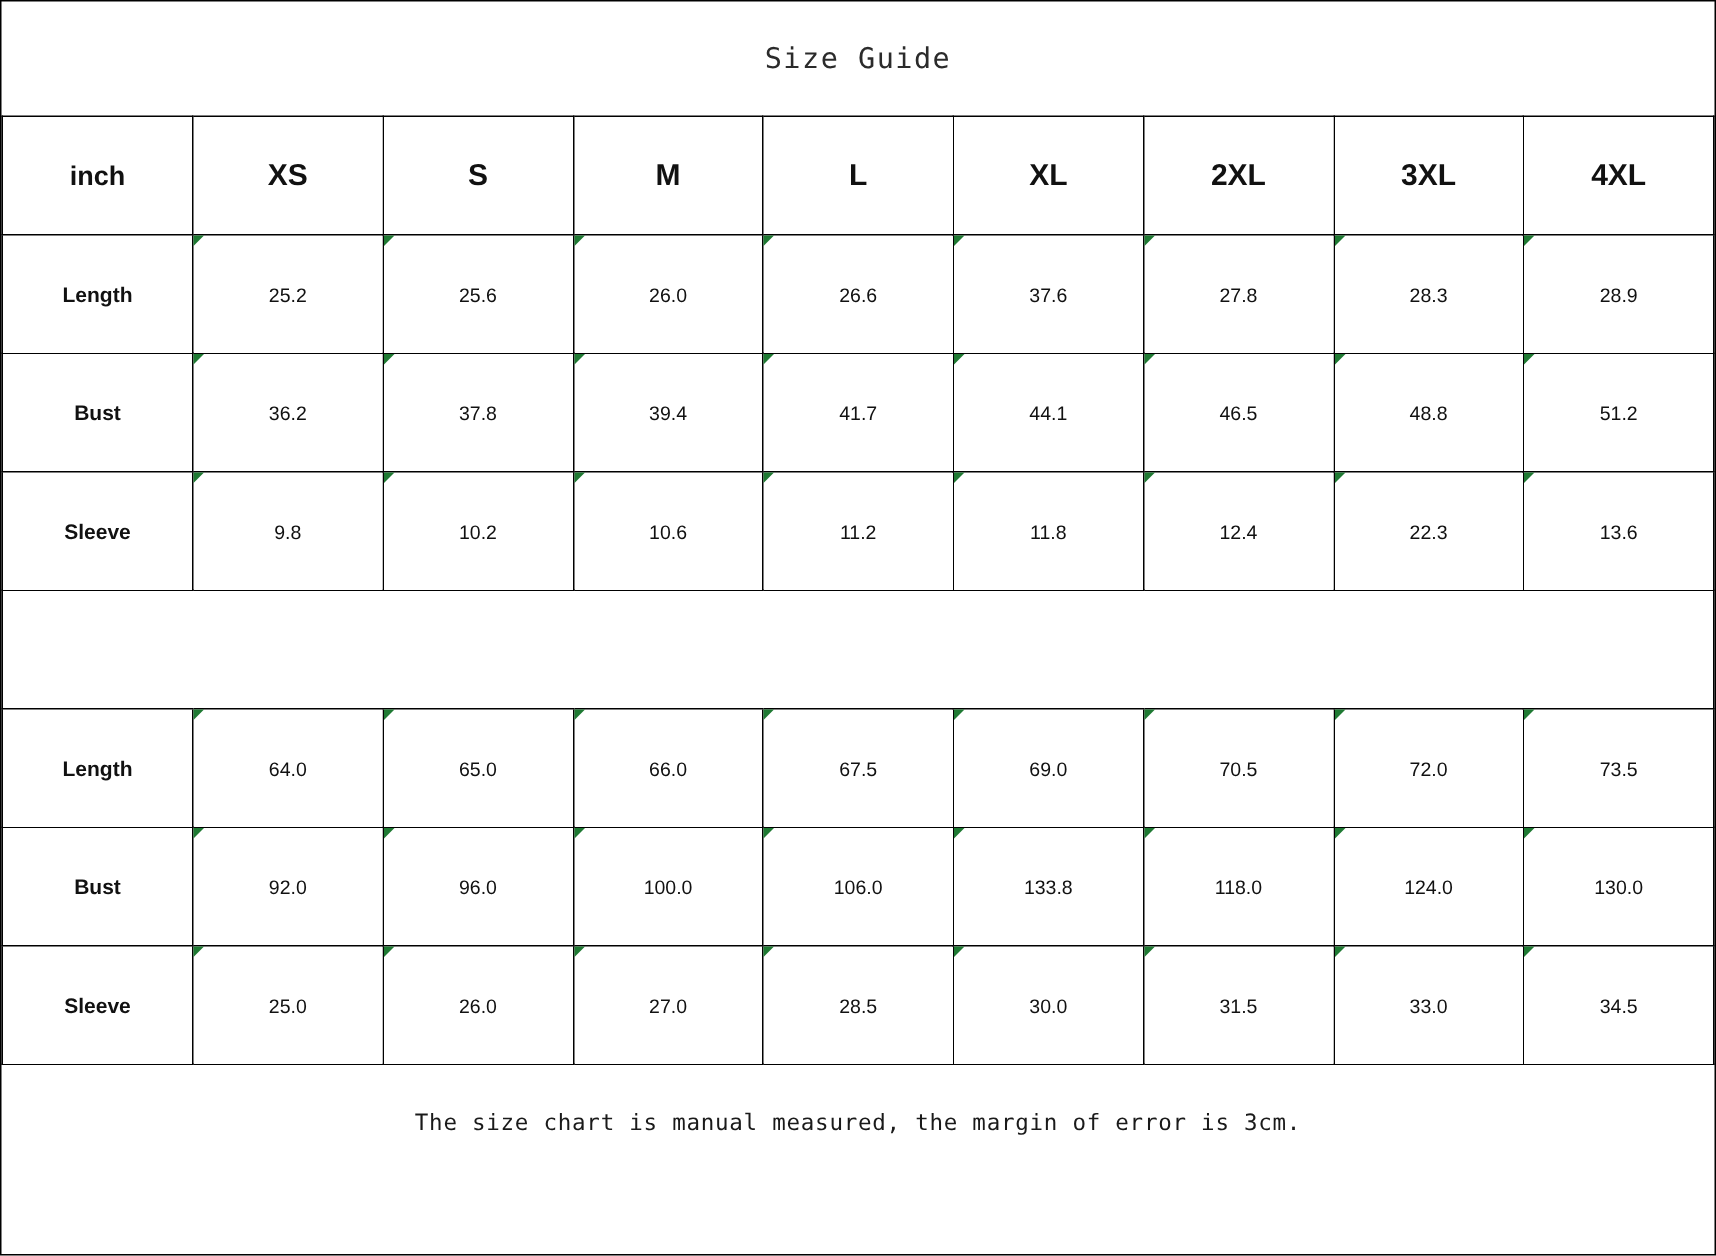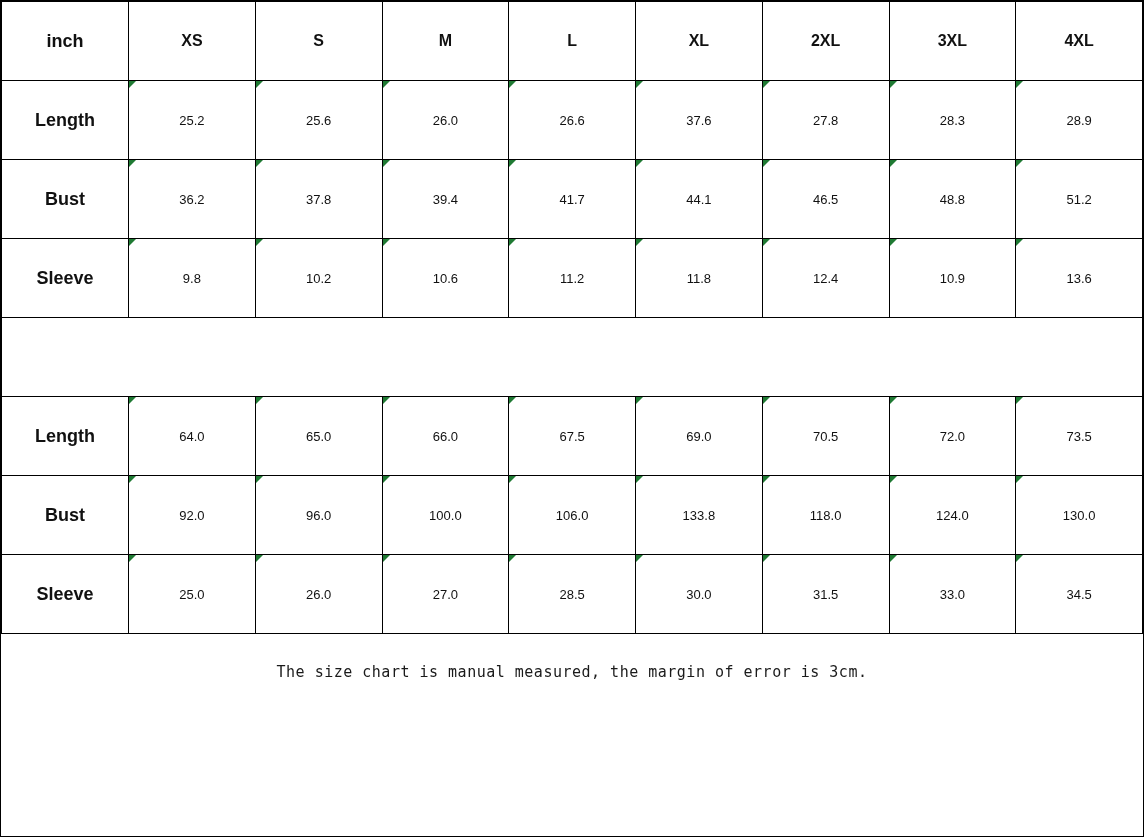--- a/index.html
+++ b/index.html
@@ -42,25 +42,25 @@
     height: 76px;
     text-align: center;
     vertical-align: middle;
     font-family: "Liberation Sans", sans-serif;
     font-size: 13px;
     position: relative;
     background: #ffffff;
   }
   td.label {
     font-weight: bold;
-    font-size: 18px;
+    font-size: 14px;
   }
   td.head {
     font-weight: bold;
-    font-size: 16px;
+    font-size: 20px;
   }
   td.unit {
     font-weight: bold;
     font-size: 18px;
   }
   .col-first { width: 127px; }
   
   td.mark::before {
     content: "";
     position: absolute;
@@ -88,20 +88,21 @@
     color: #1a1a1a;
     letter-spacing: 0.5px;
   }
   .tablewrap { position: relative; }
 </style>
 </head>
 <body>
 
 <div class="page">
 
+  <div class="title">Size Guide</div>
 
   <div class="tablewrap">
     <table>
       <colgroup>
         <col class="col-first">
         <col>
           <col>
           <col>
           <col>
           <col>
@@ -148,21 +149,21 @@
         </tr>
 
         <tr>
           <td class="label">Sleeve</td>
           <td class="mark">9.8</td>
           <td class="mark">10.2</td>
           <td class="mark">10.6</td>
           <td class="mark">11.2</td>
           <td class="mark">11.8</td>
           <td class="mark">12.4</td>
-          <td class="mark">10.9</td>
+          <td class="mark">22.3</td>
           <td class="mark">13.6</td>
         </tr>
 
         <tr class="spacer">
           <td class="edge-l"></td>
           <td></td>
           <td></td>
           <td></td>
           <td></td>
           <td></td>

